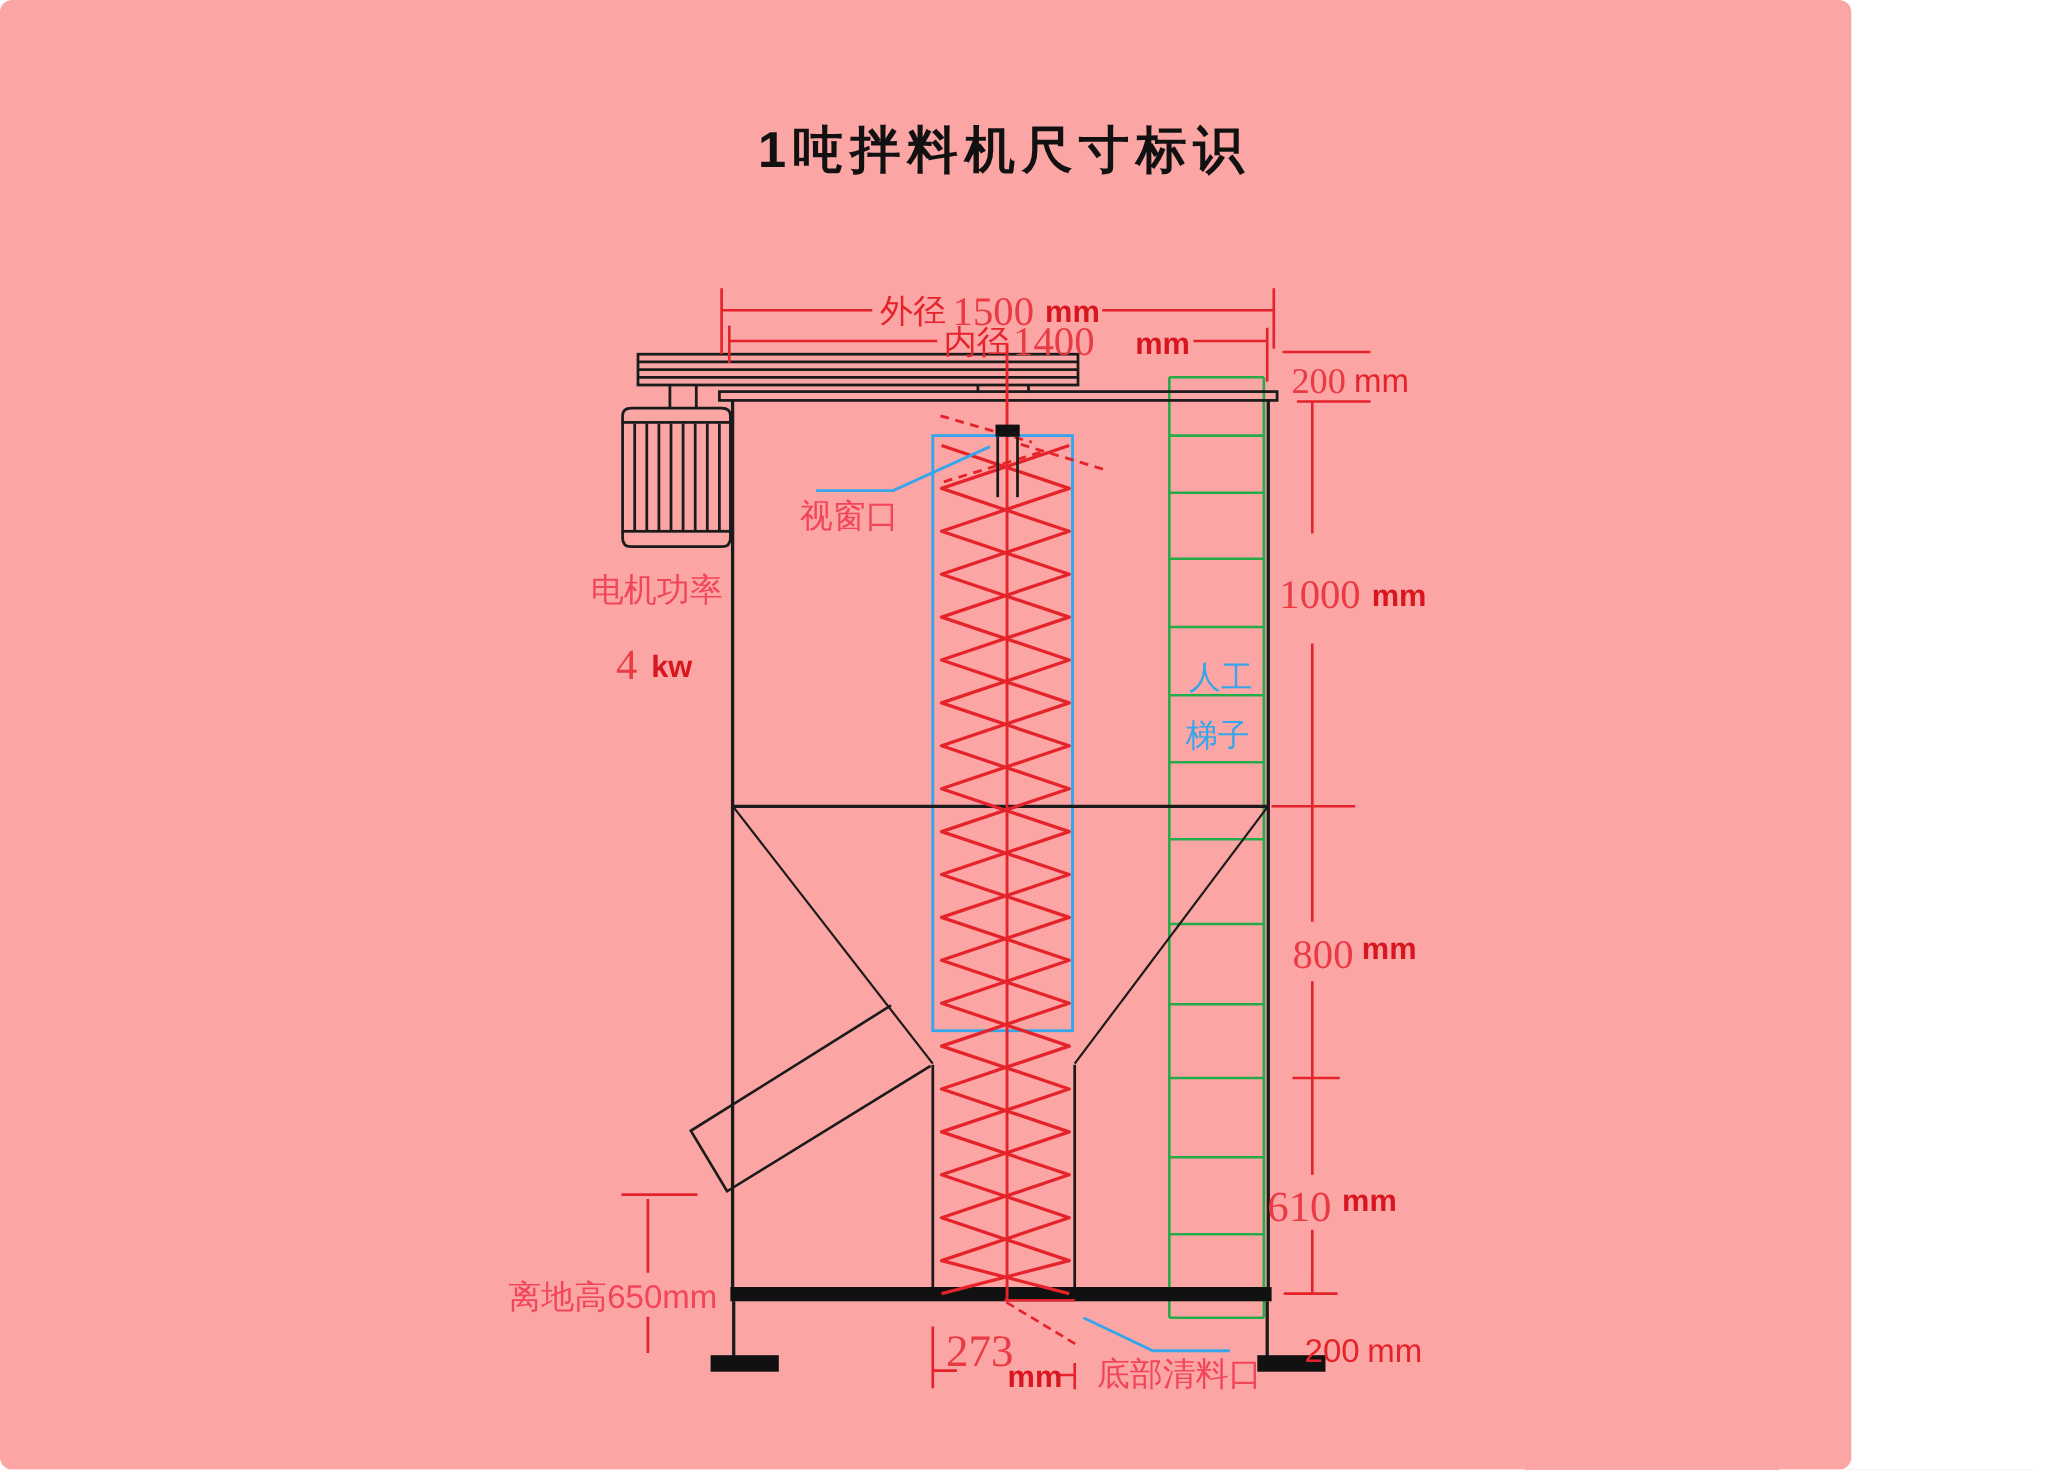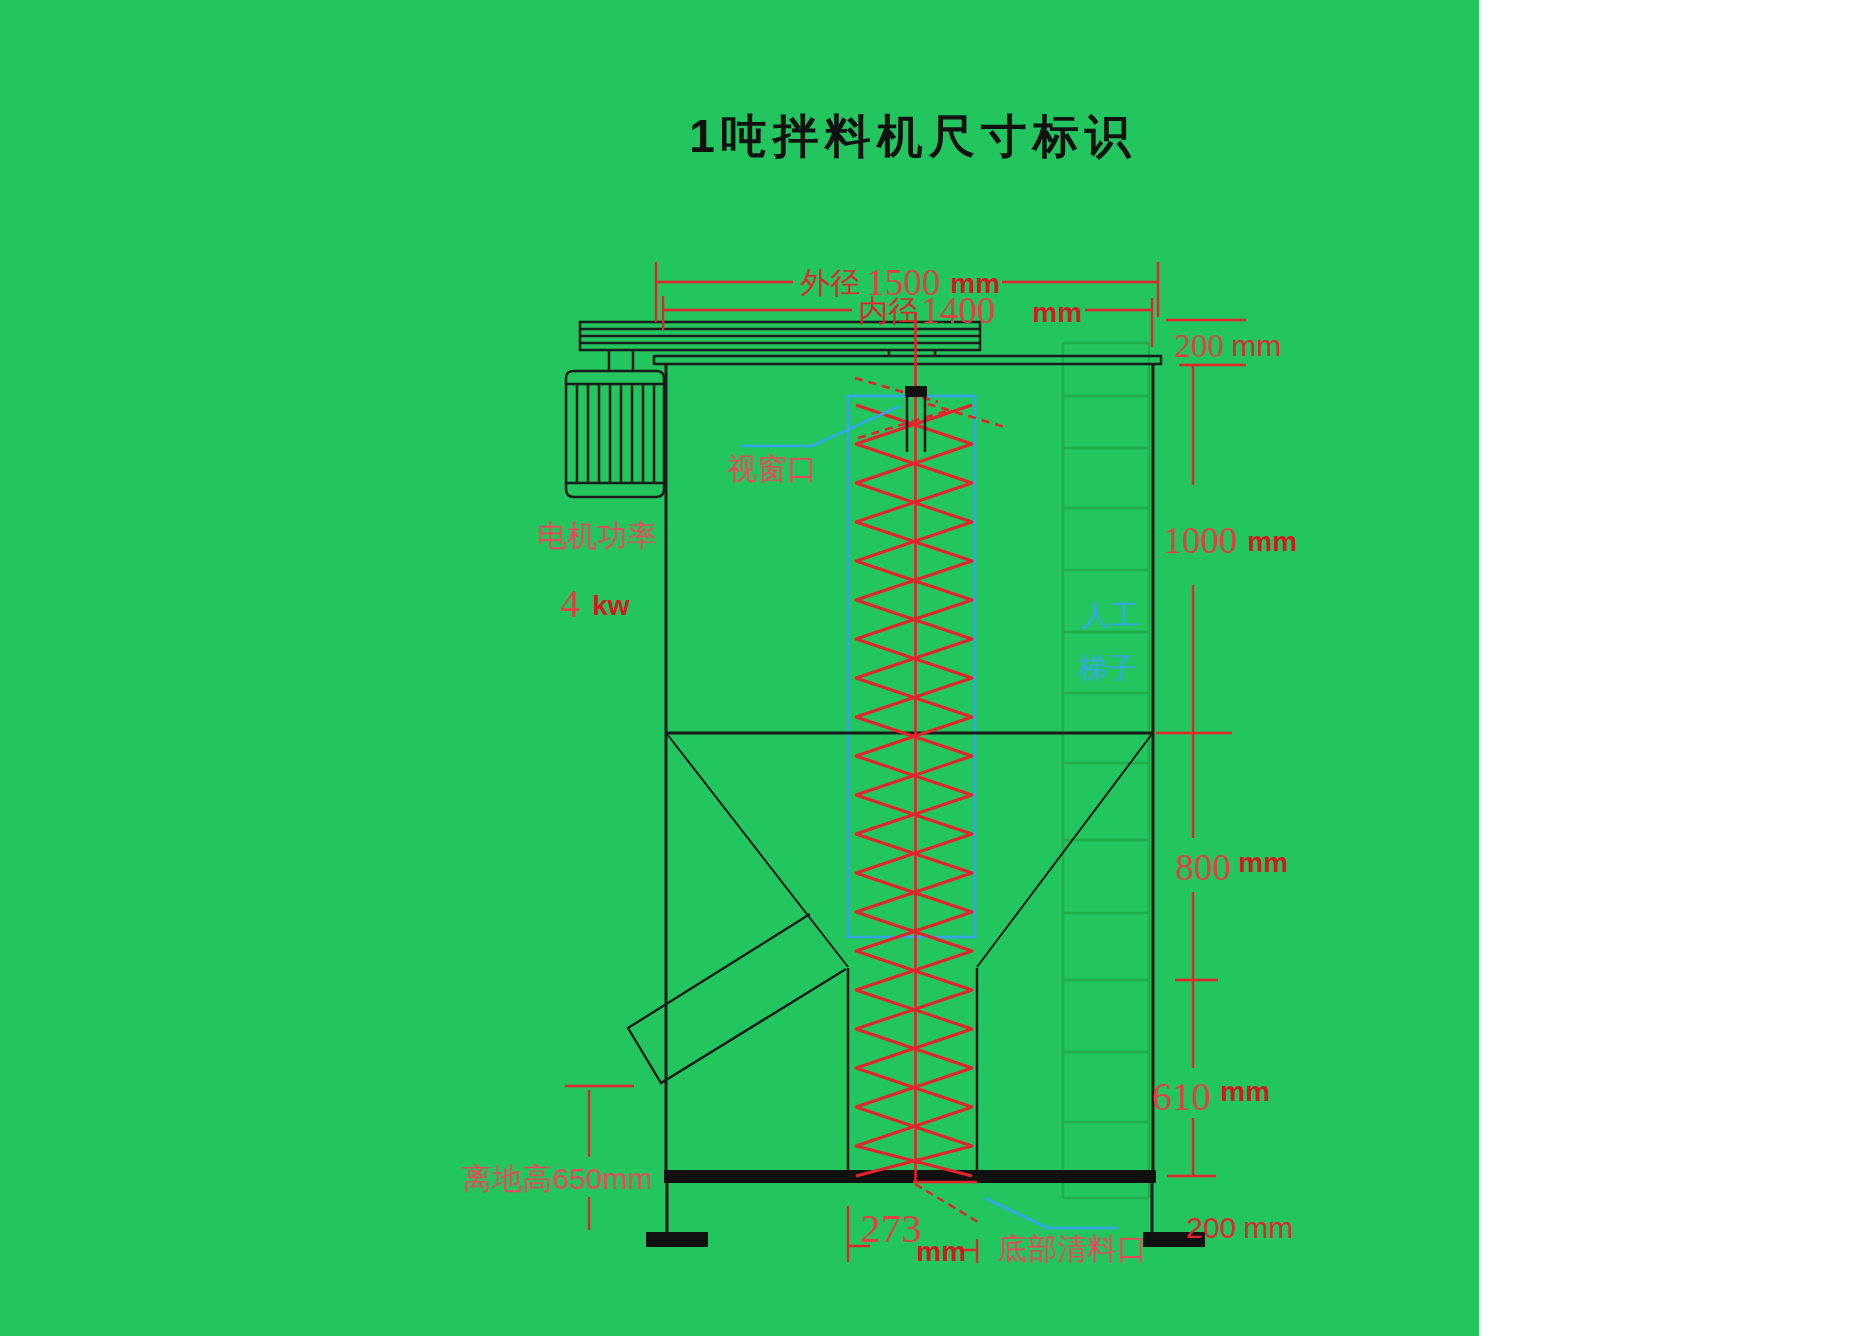--- a/index.html
+++ b/index.html
@@ -1,17 +1,17 @@
 <!DOCTYPE html>
 <html><head>
 <meta charset="utf-8">
 <style>
   html,body{margin:0;padding:0;background:#ffffff;}
   body{font-family:"Liberation Sans","DejaVu Sans",sans-serif;}
-  .stage{position:relative;width:1479px;height:1336px;background:#22c55e;overflow:hidden;}
+  .stage{position:relative;width:1683px;height:1336px;background:#fca5a5;overflow:hidden;border-radius:11px;}
   svg{display:block;}
   text{user-select:none;}
   .t-title{font-family:"Liberation Sans","DejaVu Sans",sans-serif;font-weight:bold;fill:#111;font-size:46px;letter-spacing:6px;}
   .t-red{fill:#e5232b;font-size:30px;}
   .t-serif{font-family:"Liberation Serif","DejaVu Serif",serif;fill:#ea3a44;}
   .t-unit{fill:#d8161f;font-weight:bold;font-size:28px;}
   .t-pink{fill:#f2455a;font-size:30px;}
   .t-blue{fill:#36a6ec;font-size:29px;}
 </style>
 </head>

